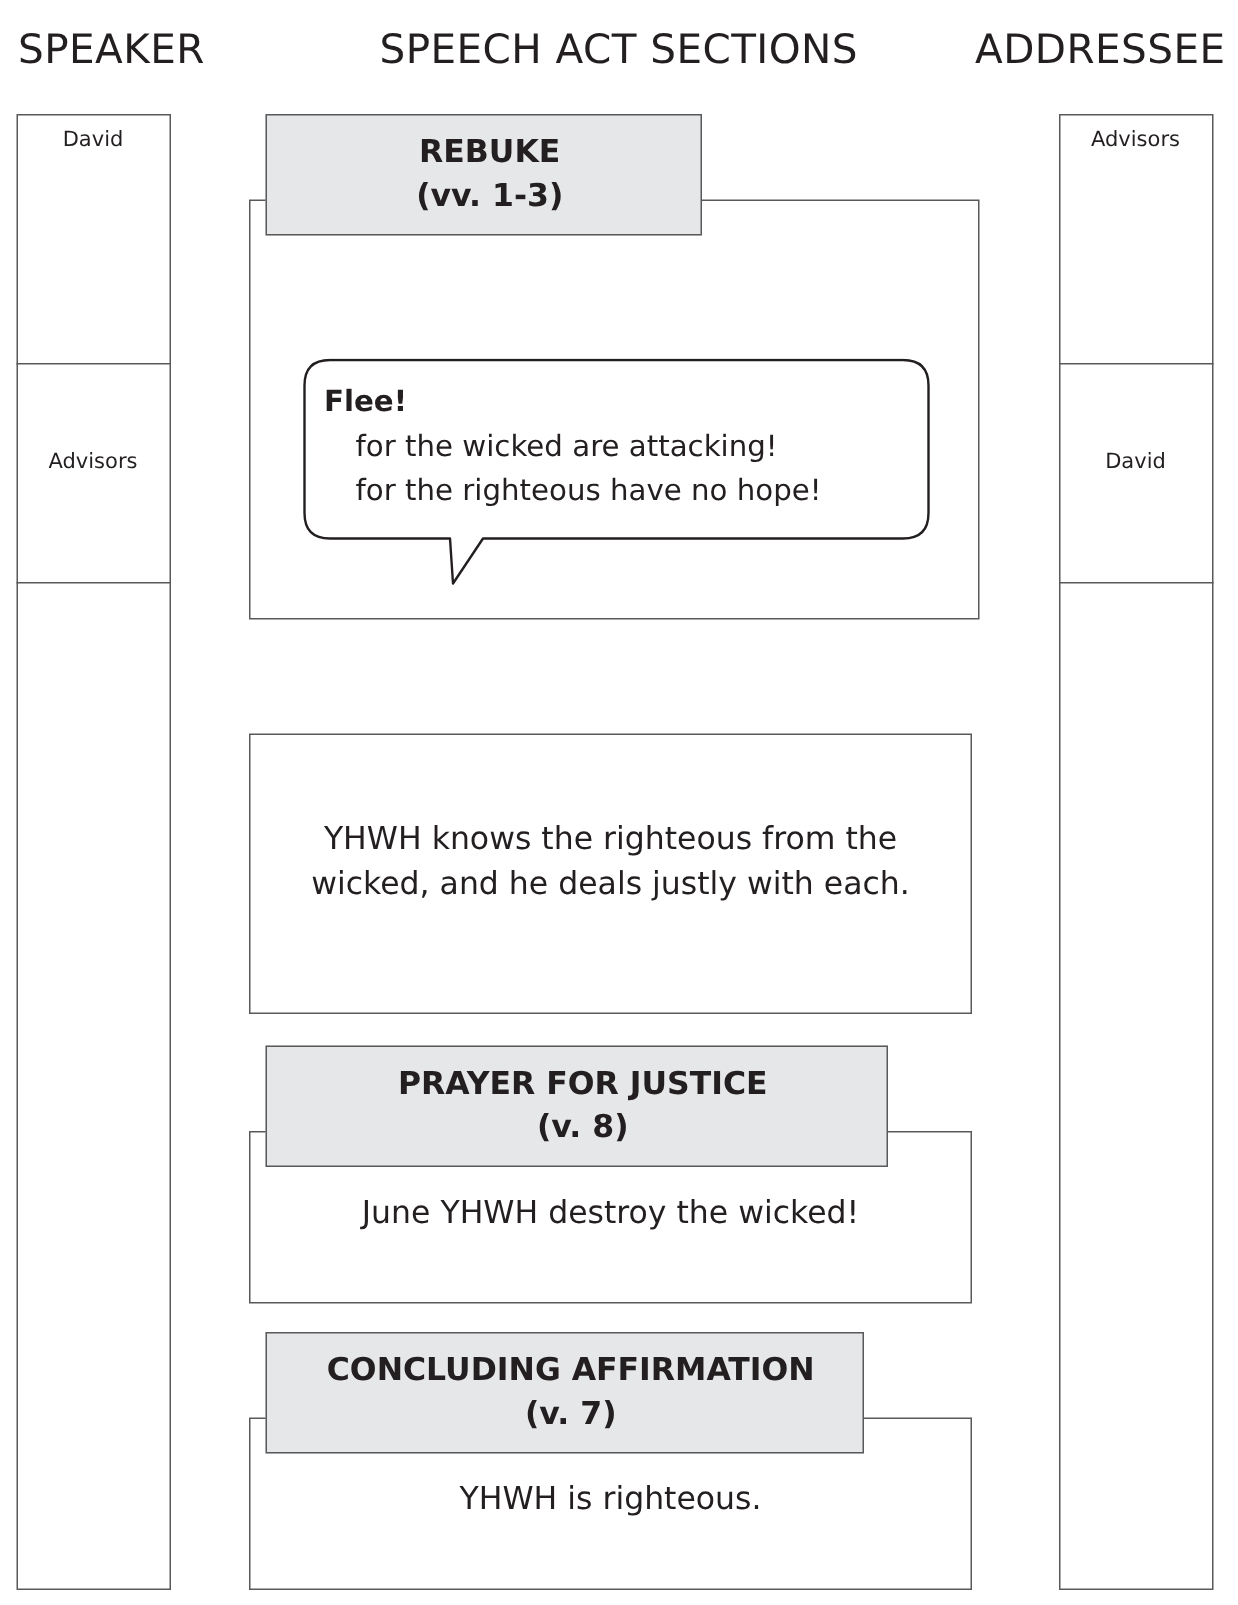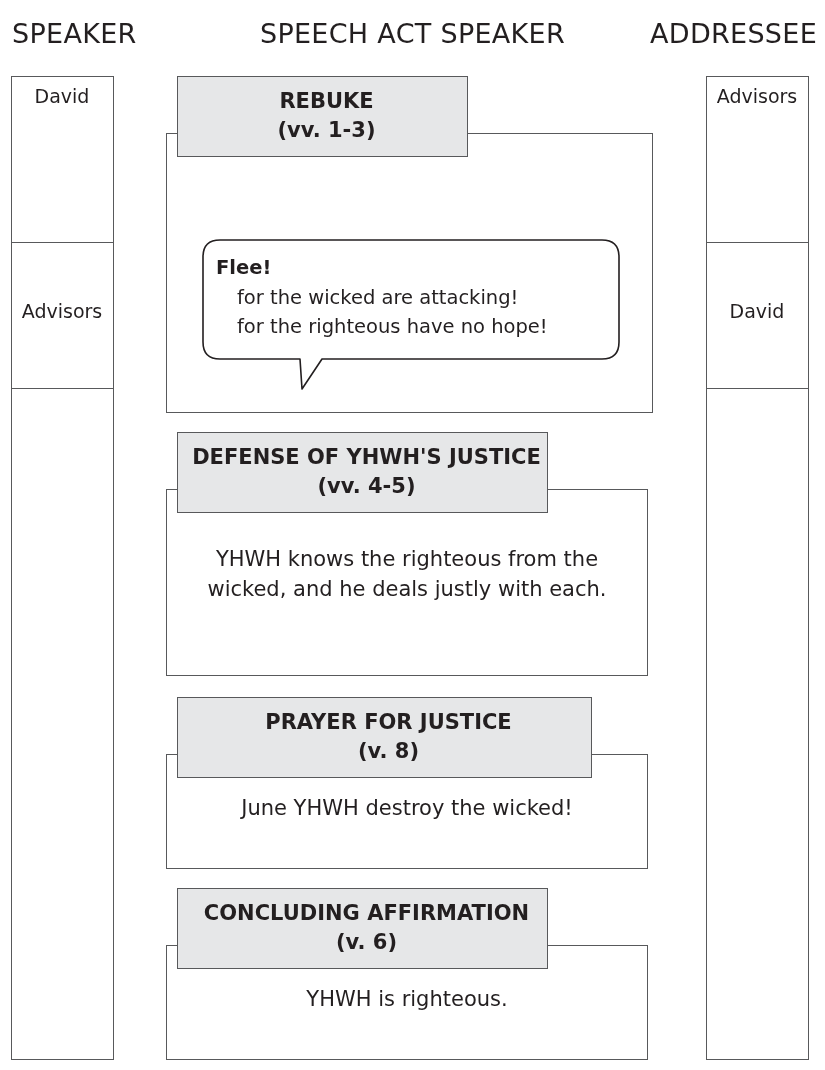--- a/index.html
+++ b/index.html
@@ -40,21 +40,21 @@
   }
   #speaker-col   { left: 11px; }
   #addressee-col { left: 706px; }
 
   .participant-cell {
     position: absolute;
     left: -1.5px;
     width: 103px;
     box-sizing: border-box;
     border-bottom: 1.5px solid #58595b;
-    font-size: 19px;
+    font-size: 14px;
     color: #231f20;
     text-align: center;
   }
   .participant-cell.last { border-bottom: none; }
 
   .cell-a { top: -1.5px; height: 167px; }
   .cell-b { top: 165.5px; height: 146px; }
   .cell-c { top: 311.5px; height: 674px; }
 
   .cell-a .cell-label { position: absolute; top: 9px;  left: 0; right: 0; }
@@ -137,29 +137,29 @@
 
   
   #section-3 { left: 166px; top: 697px; width: 482px; height: 172px; }
   #section-3 .section-body { top: 57px; width: 482px; height: 115px; }
   #section-3 .section-header { width: 415px; }
   #section-3 .section-text { top: 96px; }
 
   
   #section-4 { left: 166px; top: 888px; width: 482px; height: 172px; }
   #section-4 .section-body { top: 57px; width: 482px; height: 115px; }
-  #section-4 .section-header { width: 371px; }
+  #section-4 .section-header { width: 399px; }
   #section-4 .section-text { top: 96px; }
 </style>
 </head>
 <body>
 
 <div class="col-header" id="hdr-speaker">SPEAKER</div>
 
-<div class="col-header" id="hdr-sections">SPEECH ACT SPEAKER</div>
+<div class="col-header" id="hdr-sections">SPEECH ACT SECTIONS</div>
 
 <div class="col-header" id="hdr-addressee">ADDRESSEE</div>
 
 <div class="participant-col" id="speaker-col">
   <div class="participant-cell cell-a">
     <span class="cell-label">David</span>
   </div>
   <div class="participant-cell cell-b">
     <span class="cell-label">Advisors</span>
   </div>
@@ -197,35 +197,31 @@
 
   <div class="section-header">
     <span>REBUKE</span>
     <span class="hdr-ref">(vv. 1-3)</span>
   </div>
 </div>
 
 <div class="section" id="section-2">
   <div class="section-body"></div>
   <div class="section-text">YHWH knows the righteous from the wicked, and he deals justly with each.</div>
-  <div class="section-header">
-    <span>DEFENSE OF YHWH'S JUSTICE</span>
-    <span class="hdr-ref">(vv. 4-5)</span>
-  </div>
 </div>
 
 <div class="section" id="section-3">
   <div class="section-body"></div>
   <div class="section-text">June YHWH destroy the wicked!</div>
   <div class="section-header">
     <span>PRAYER FOR JUSTICE</span>
     <span class="hdr-ref">(v. 8)</span>
   </div>
 </div>
 
 <div class="section" id="section-4">
   <div class="section-body"></div>
   <div class="section-text">YHWH is righteous.</div>
   <div class="section-header">
     <span>CONCLUDING AFFIRMATION</span>
-    <span class="hdr-ref">(v. 6)</span>
+    <span class="hdr-ref">(v. 7)</span>
   </div>
 </div>
 
 </body></html>

